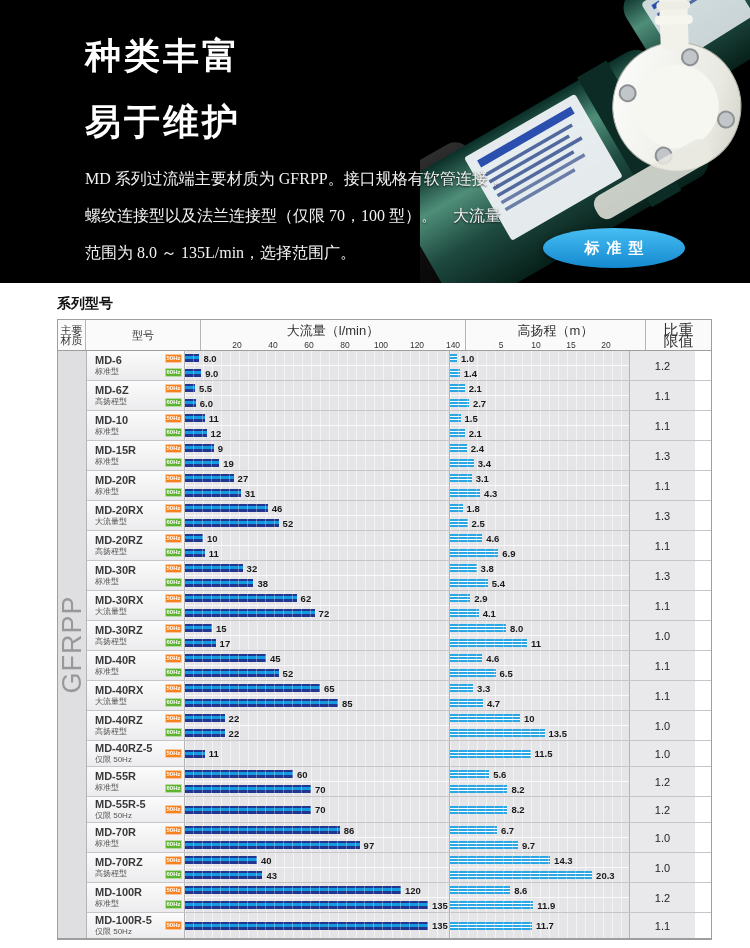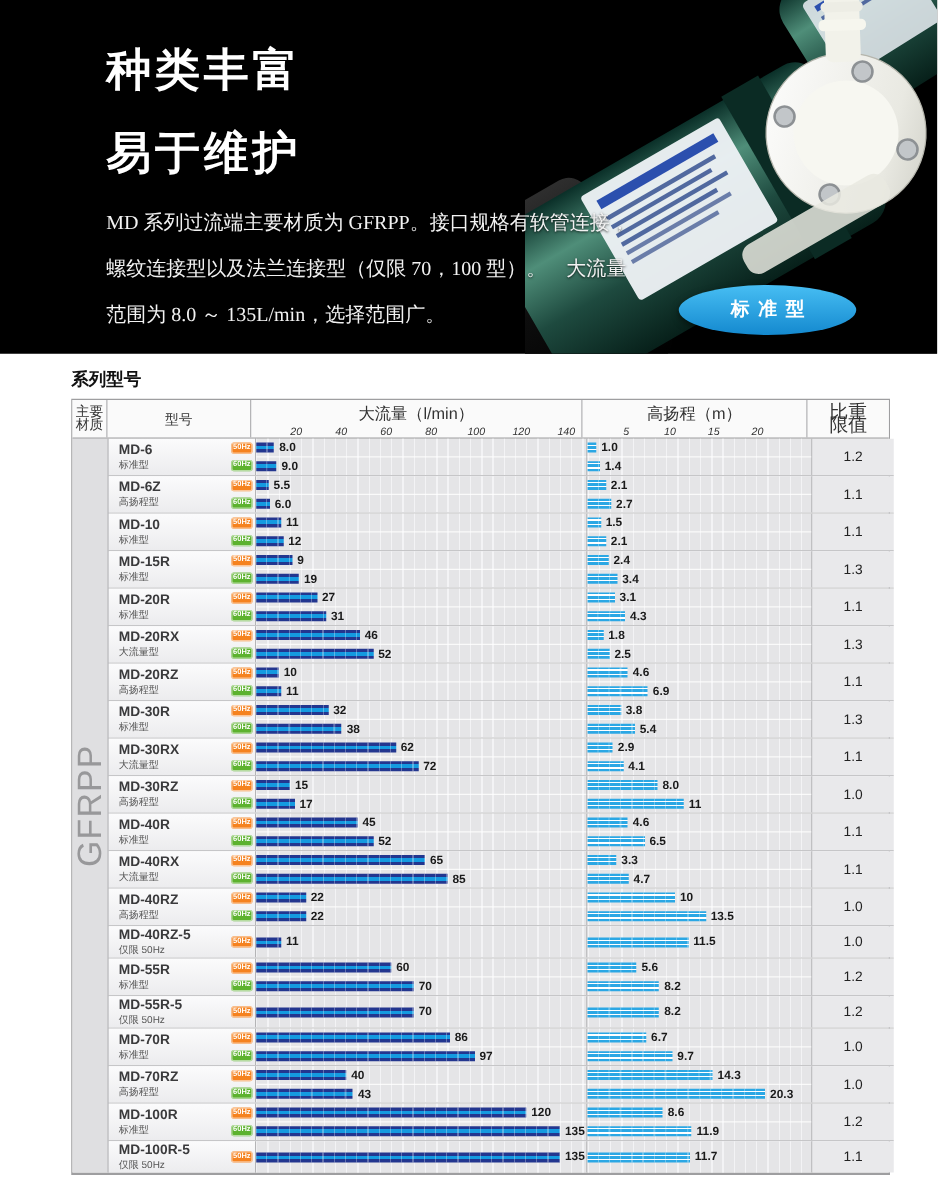--- a/index.html
+++ b/index.html
@@ -33,34 +33,34 @@
   .thead{display:flex;height:30px;border-bottom:1px solid #9e9ea0;background:#fafafa;}
   .th{box-sizing:border-box;border-right:1px solid #b4b4b6;display:flex;flex-direction:column;
       align-items:center;justify-content:center;text-align:center;color:#333;}
   .th:last-child{border-right:none;}
   .th-material{width:28px;font-size:11px;line-height:10px;padding:0 2px;}
   .th-model{width:115px;font-size:11px;}
   .th-flow{width:265px;position:relative;}
   .th-head{width:180px;position:relative;}
   .th-limit{width:65px;font-size:15px;line-height:11px;padding:0 14px;box-sizing:border-box;}
   .th-chart-label{font-size:13px;margin-top:2px;}
-  .ticks{position:relative;width:100%;height:13px;font-style:italic;}
+  .ticks{position:relative;width:100%;height:13px;}
   .tick{position:absolute;top:0;transform:translateX(-50%);font-size:8.5px;color:#333;}
 
   .tbody{display:flex;}
   .material-col{width:28px;background:#dfdfe1;border-right:1px solid #b4b4b6;
                 display:flex;align-items:center;justify-content:center;}
   .material-col span{transform:rotate(-90deg);white-space:nowrap;font-size:27px;
                      color:#98989a;letter-spacing:1px;}
   .groups{flex:1;display:flex;flex-direction:column;}
   .group{display:flex;border-top:1px solid #c6c6c8;}
   .group:first-child{border-top:none;}
   .cell{box-sizing:border-box;border-right:1px solid #b4b4b6;}
   .cell:last-child{border-right:none;}
-  .cell.model{width:118px;background:linear-gradient(180deg,#fbfbfc,#ececee);
+  .cell.model{width:98px;background:linear-gradient(180deg,#fbfbfc,#ececee);
               display:flex;align-items:center;justify-content:space-between;padding:1px 2px 1px 8px;}
   .mname{font-size:11px;font-weight:bold;color:#3a3a3c;line-height:13px;}
   .msub{font-size:8px;color:#555;line-height:10px;}
   .badges{display:flex;flex-direction:column;justify-content:space-around;height:100%;}
   .hz{display:block;width:17px;height:9px;border-radius:2px;color:#fff;font-size:6px;
       font-weight:bold;text-align:center;line-height:9px;box-shadow:inset 0 0 0 1px rgba(255,255,255,.55);}
   .hz50{background:#f5821f;}
   .hz60{background:#5db22f;}
   .cell.chart{background-color:#e5e5e7;
       background-image:repeating-linear-gradient(90deg,#f3f3f5 0,#f3f3f5 1px,transparent 1px,transparent 9px);

